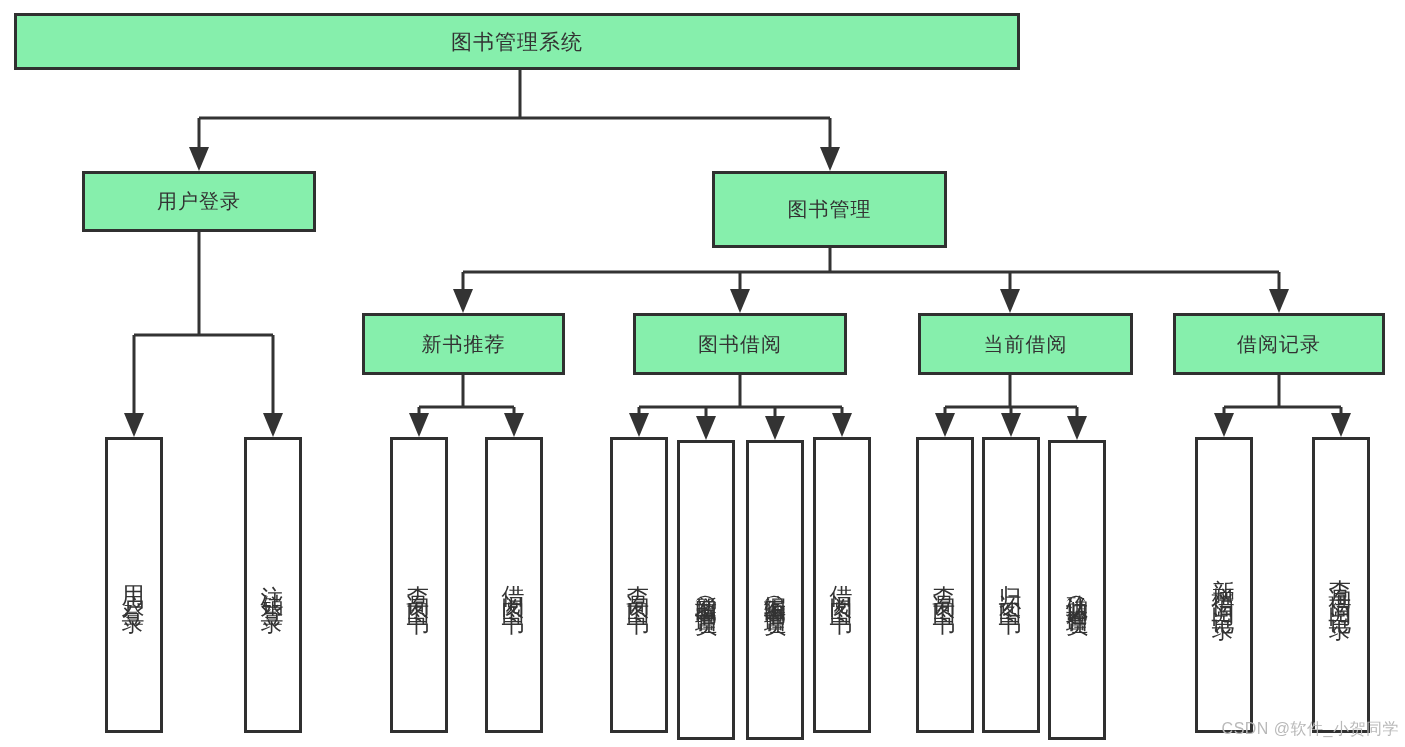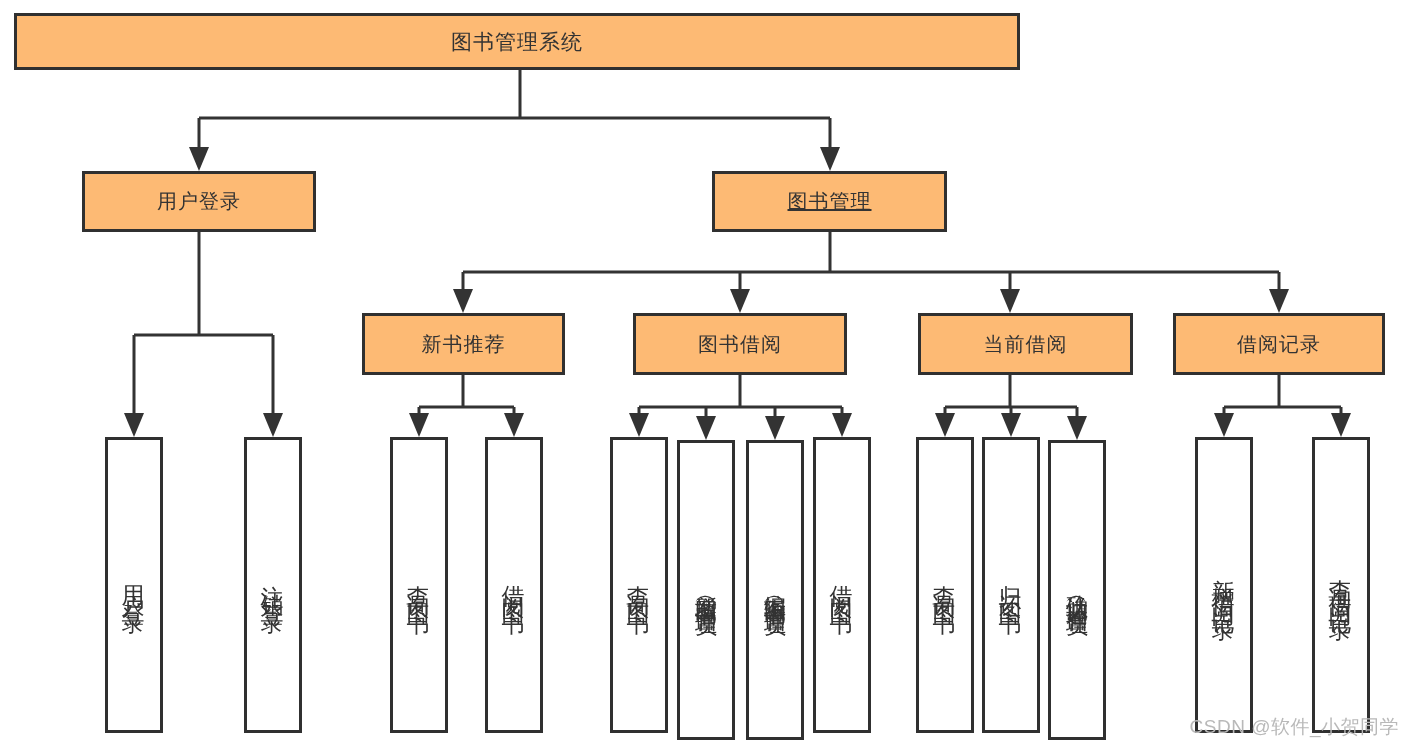--- a/index.html
+++ b/index.html
@@ -6,38 +6,38 @@
   body{
     width:1405px;height:747px;position:relative;overflow:hidden;
     font-family:"Liberation Sans", sans-serif;
     color:var(--text,#333);
   }
   .stage{position:absolute;left:0;top:0;width:1405px;height:747px;}
   svg.connectors{position:absolute;left:0;top:0;pointer-events:none;}
   svg.connectors path.wire{fill:none;stroke:var(--line,#333);stroke-width:3;}
   svg.connectors path.head{fill:var(--line,#333);stroke:none;}
   .hbox{
-    position:absolute;box-sizing:border-box;background:#fdba74;
+    position:absolute;box-sizing:border-box;background:#86efac;
     border:3px solid var(--box_border,#303030);
     display:flex;align-items:center;justify-content:center;
     font-size:20px;letter-spacing:1px;color:var(--text,#333);
   }
   .leaf{
     position:absolute;box-sizing:border-box;background:#fff;
     border:3px solid var(--box_border,#303030);
     top:437px;width:58px;height:296px;
     writing-mode:vertical-rl;text-orientation:mixed;
     display:flex;align-items:center;justify-content:center;
     font-size:23px;letter-spacing:9px;color:var(--text,#333);
   }
   .leaf.tall{top:440px;height:300px;font-size:22px;letter-spacing:3px;}
   .leaf.rec{letter-spacing:8px;}
   .watermark{
     position:absolute;right:6px;bottom:7px;z-index:10;
-    font-size:19px;letter-spacing:0.5px;color:var(--watermark,#b9b9b9);
+    font-size:16px;letter-spacing:0.5px;color:var(--watermark,#b9b9b9);
   }
 </style>
 </head>
 <body>
 
 <div class="stage">
 
   <svg class="connectors" width="1405" height="747" viewBox="0 0 1405 747">
 
     <path class="wire" d="M520 70 V118 M199 118 H830 M199 118 V148 M830 118 V148"></path>
@@ -70,21 +70,21 @@
     <path class="head" d="M1067 416 H1087 L1077 440 Z"></path>
 
     <path class="wire" d="M1279 375 V407 M1224 407 H1341 M1224 407 V414 M1341 407 V414"></path>
     <path class="head" d="M1214 413 H1234 L1224 437 Z"></path>
     <path class="head" d="M1331 413 H1351 L1341 437 Z"></path>
   </svg>
 
   <div class="hbox" style="left:14px;top:13px;width:1006px;height:57px;font-size:21px;">图书管理系统</div>
 
   <div class="hbox" style="left:82px;top:171px;width:234px;height:61px;">用户登录</div>
-  <div class="hbox" style="left:712px;top:171px;width:235px;height:61px;text-decoration:underline;">图书管理</div>
+  <div class="hbox" style="left:712px;top:171px;width:235px;height:77px;">图书管理</div>
 
   <div class="hbox" style="left:633px;top:313px;width:214px;height:62px;">图书借阅</div>
   <div class="hbox" style="left:362px;top:313px;width:203px;height:62px;">新书推荐</div>
   <div class="hbox" style="left:918px;top:313px;width:215px;height:62px;">当前借阅</div>
   <div class="hbox" style="left:1173px;top:313px;width:212px;height:62px;">借阅记录</div>
 
   <div class="leaf" style="left:105px;">用户登录</div>
   <div class="leaf" style="left:244px;">注销登录</div>
 
   <div class="leaf" style="left:390px;">查询图书</div>

